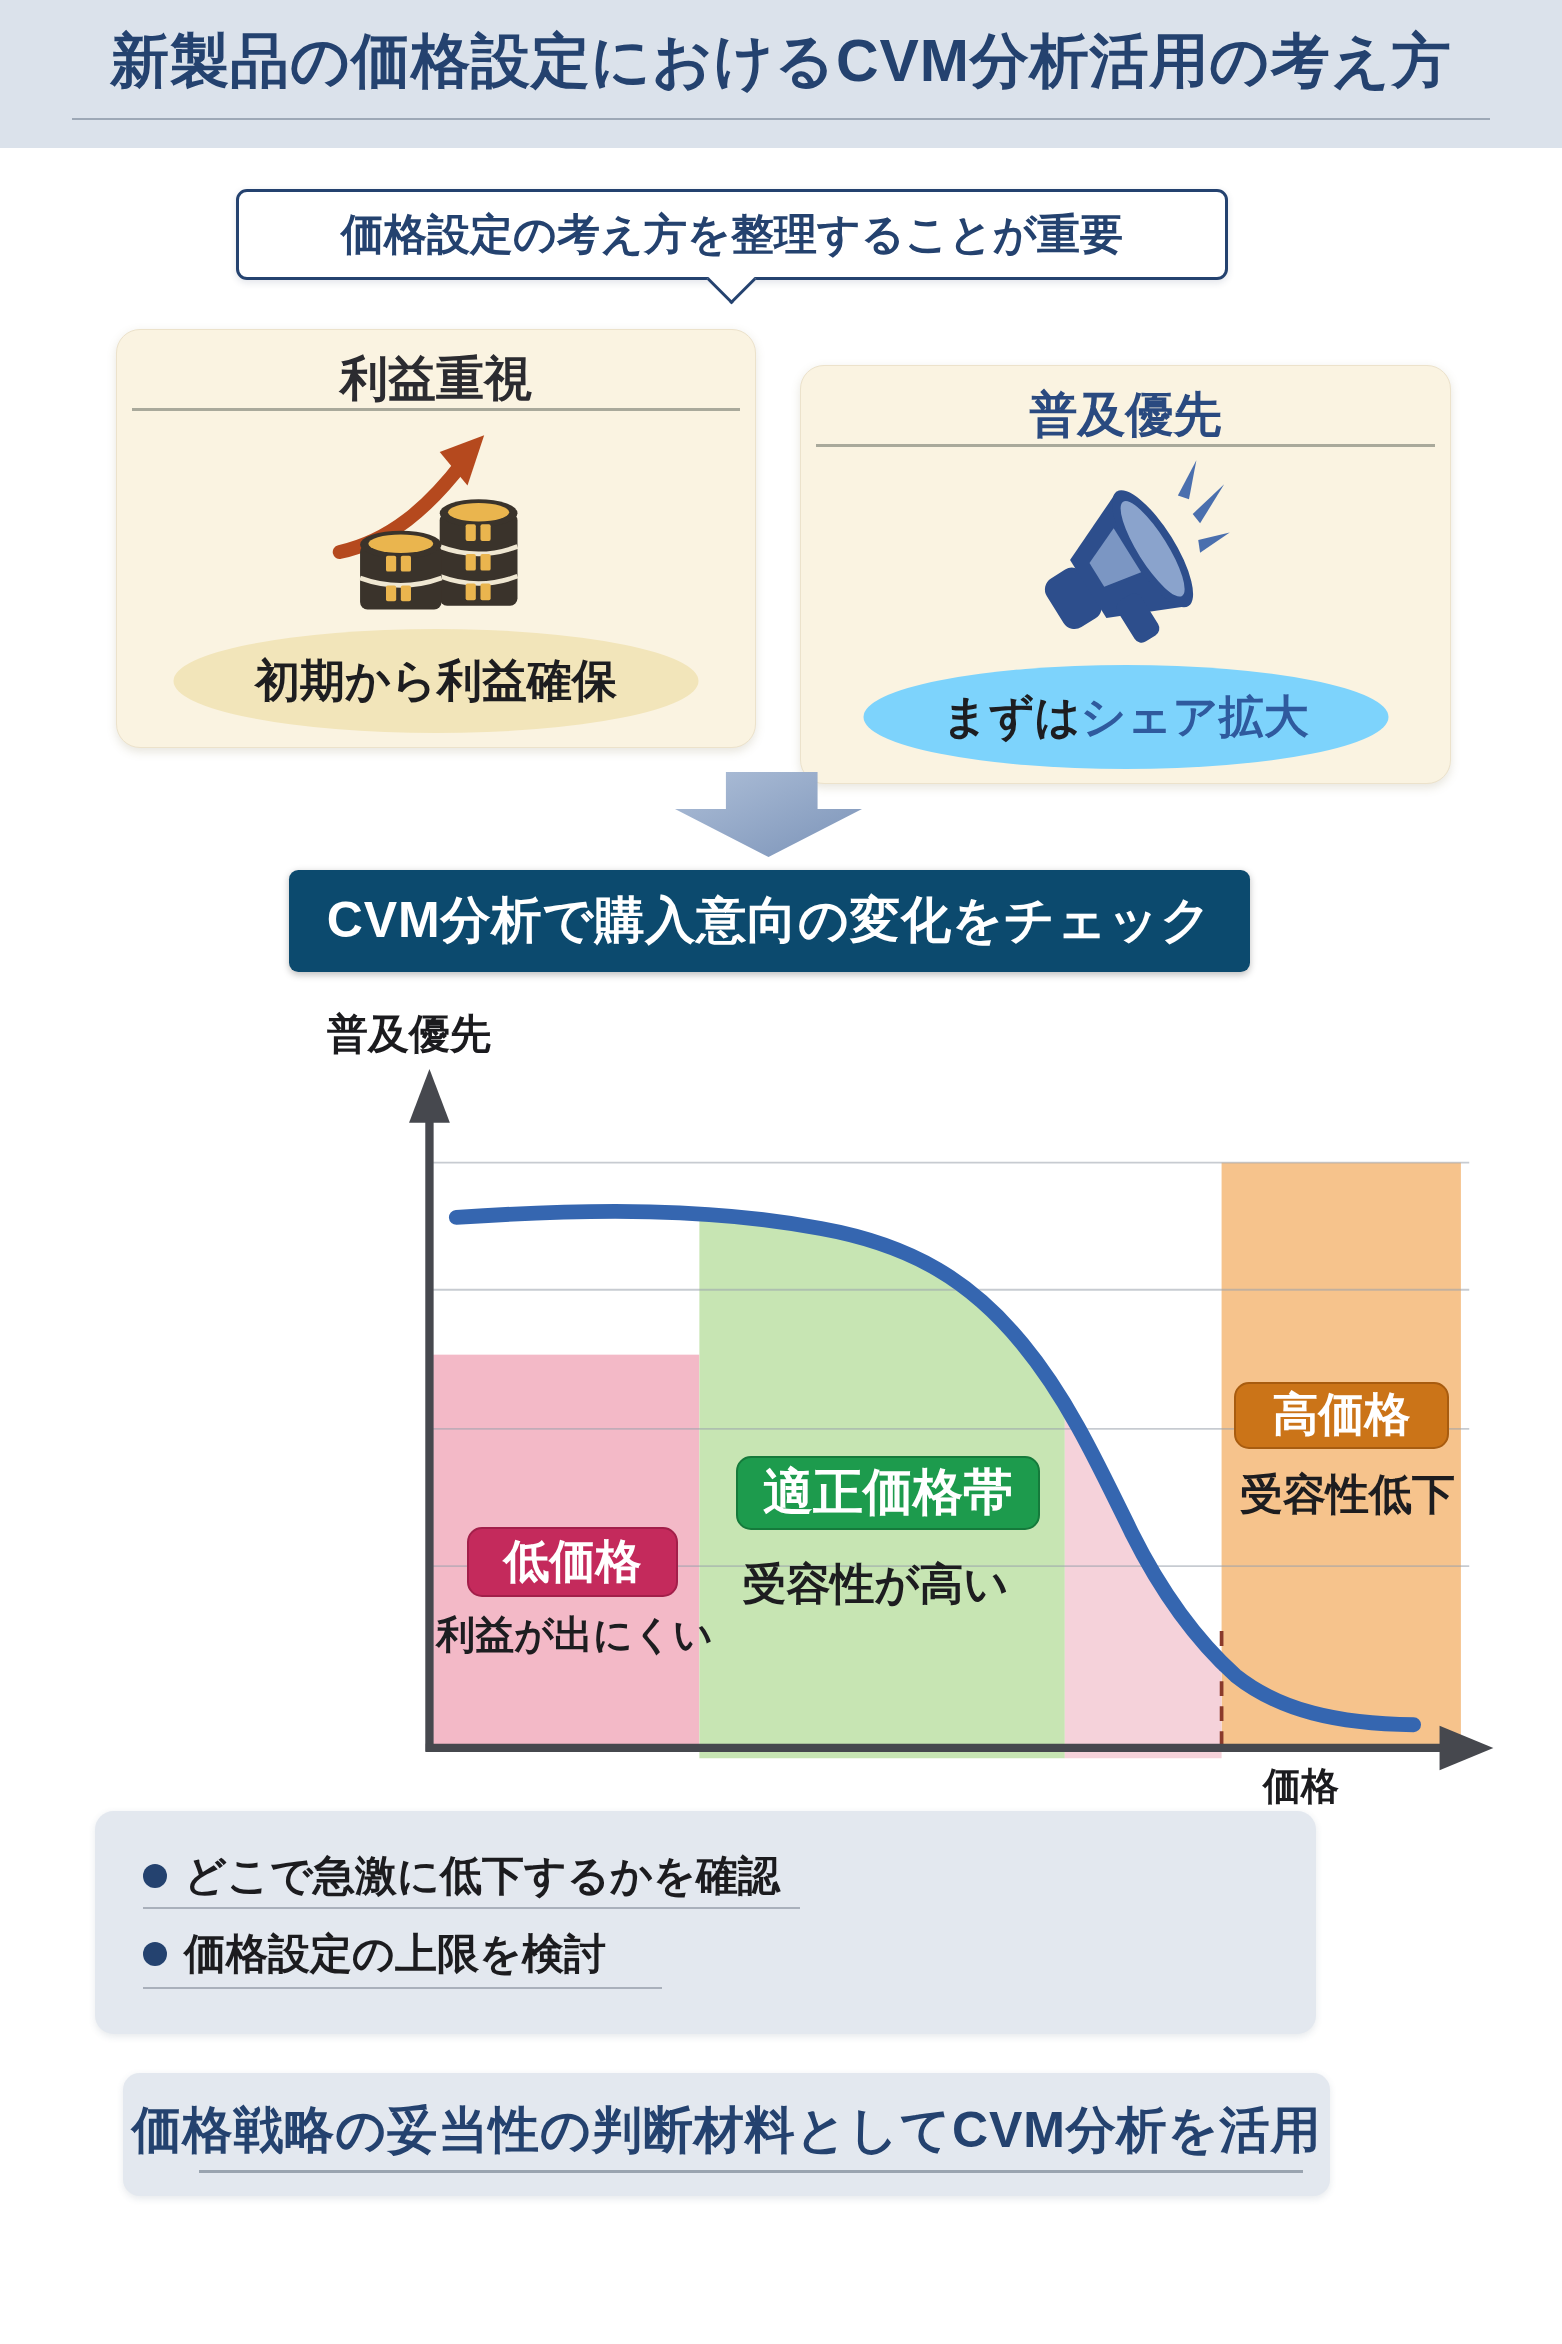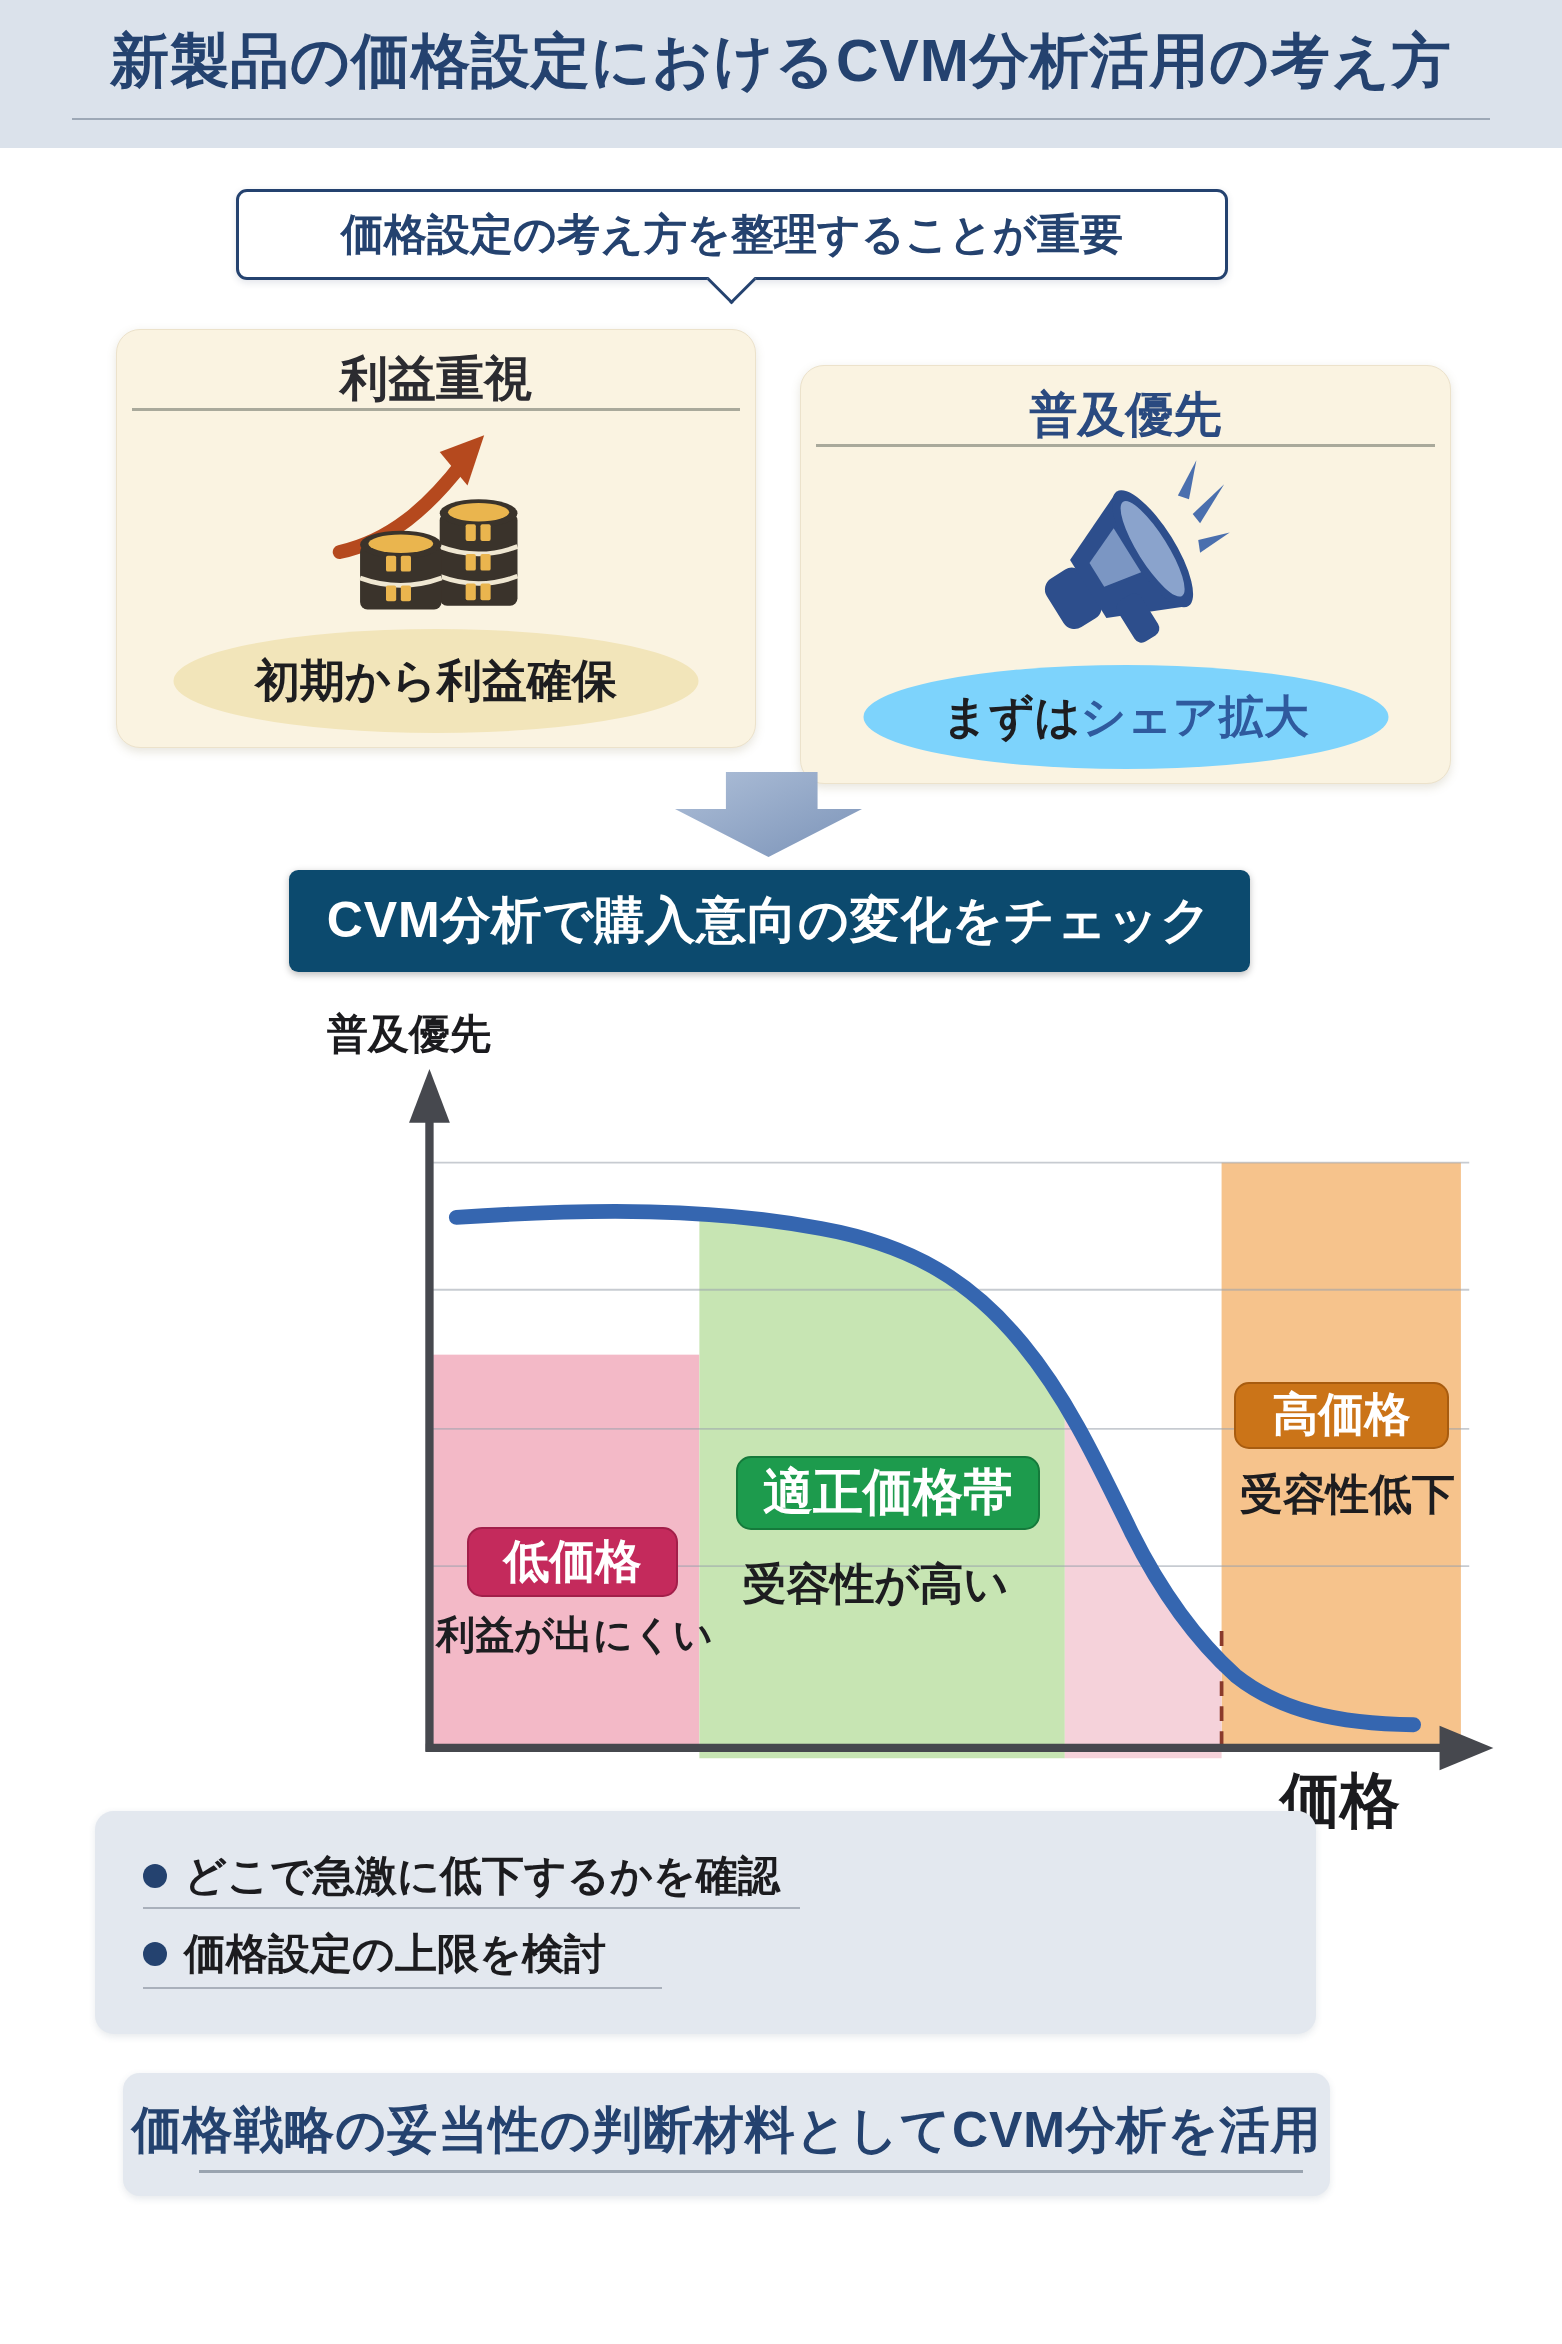--- a/index.html
+++ b/index.html
@@ -40,21 +40,21 @@
   .down-arrow { position:absolute; left:675px; top:770px; width:187px; height:89px; }
 
   .navy-banner { position:absolute; left:289px; top:870px; width:961px; height:102px; background:#0c4a6e;
           border-radius:9.3px; color:#ffffff; font-size:50px; font-weight:bold; text-align:center;
           line-height:100px; letter-spacing:0.9px; box-shadow:0 2.8px 7.4px rgba(0,0,0,.25); }
 
   
   .chart-svg { position:absolute; left:0; top:1002px; width:1562px; height:863px; }
   .chart-label { position:absolute; color:#1b1b1e; font-weight:bold; }
   .y-axis-label { left:327px; top:1007px; font-size:41px; }
-  .x-axis-label { left:1280px; top:1761px; width:186px; font-size:60px; }
+  .x-axis-label { left:1208px; top:1761px; width:186px; text-align:center; font-size:38px; }
 
   .zone-badge { position:absolute; color:#fff; font-weight:bold; text-align:center; border-radius:15px; }
   .badge-low  { left:467px;  top:1527px; width:211px; height:70px; font-size:46px; line-height:65px; background:#c42a5c; border:2.8px solid #a21f4a; }
   .badge-fair { left:736px;  top:1456px; width:304px; height:74px; font-size:50px; line-height:69px; background:#1d9b4d; border:2.8px solid #157a3b; }
   .badge-high { left:1234px; top:1382px; width:215px; height:67px; font-size:46px; line-height:61px; background:#cb7418; border:2.8px solid #a85c0f; }
   .zone-note { position:absolute; color:#1d1d20; font-weight:bold; text-align:center; white-space:nowrap; }
   .note-low  { left:426px;  top:1608px; width:297px; font-size:39px; }
   .note-fair { left:597px;  top:1555px; width:557px; font-size:44px; }
   .note-high { left:1069px; top:1466px; width:557px; font-size:43px; }
 

